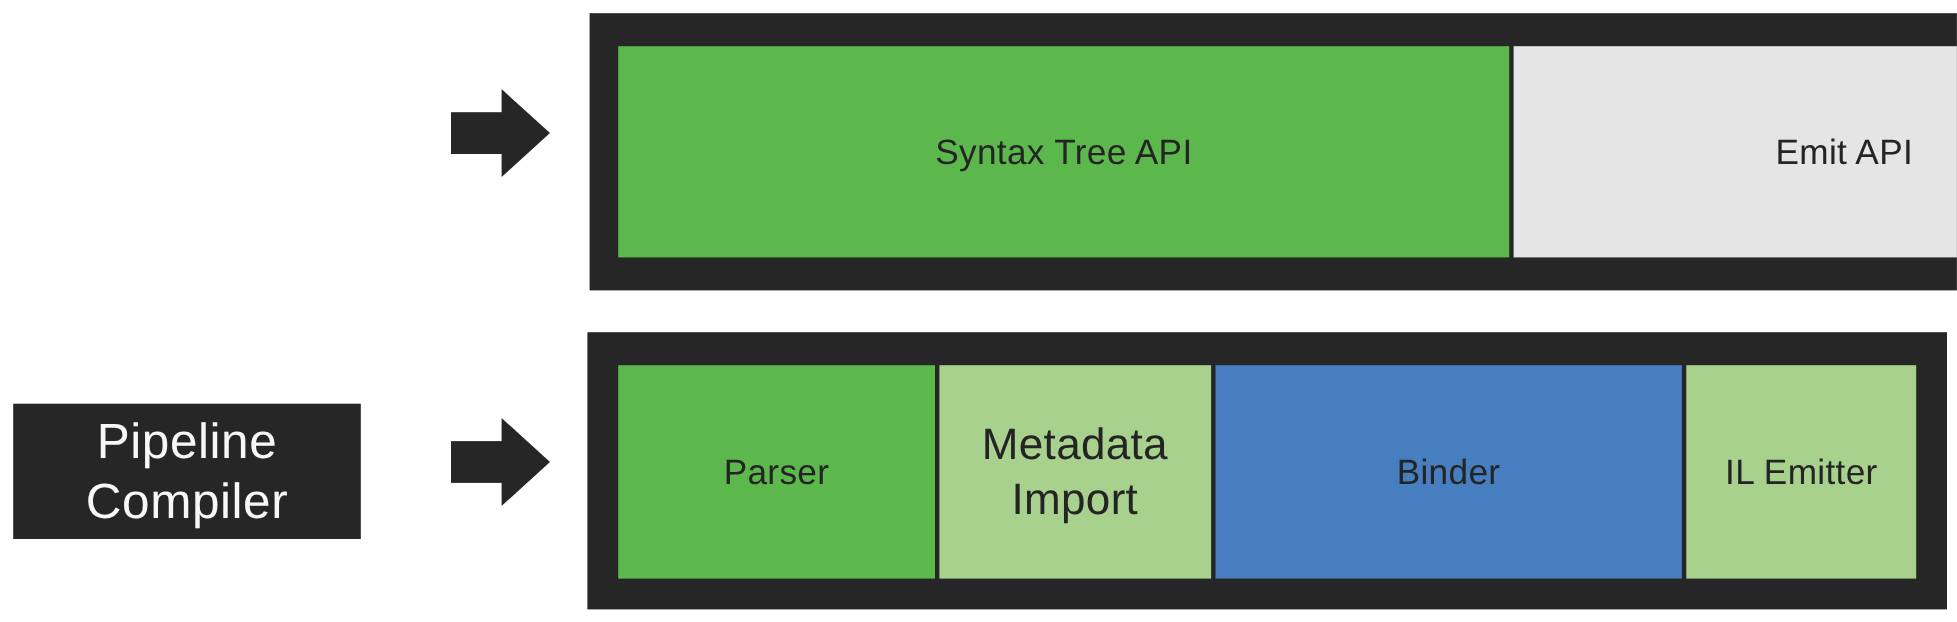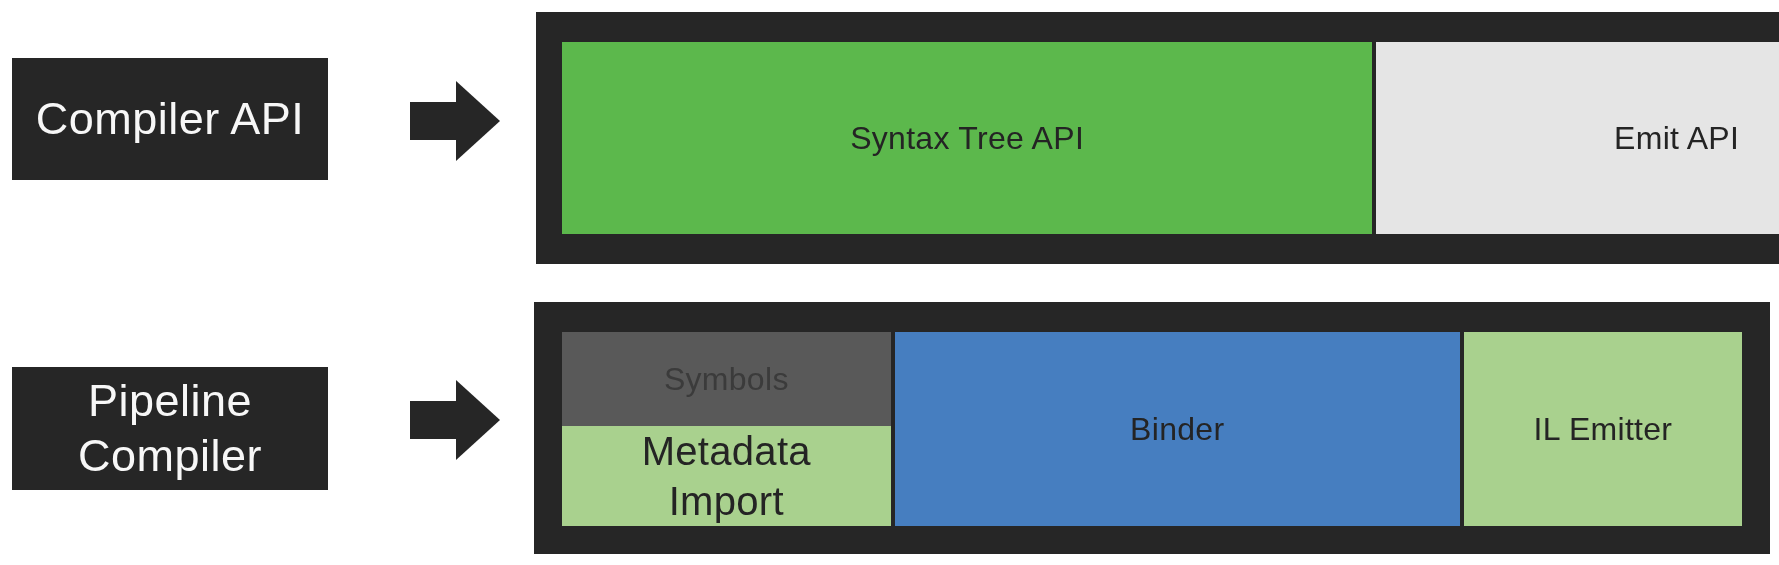--- a/index.html
+++ b/index.html
@@ -88,23 +88,20 @@
   #cell-ilemit  { flex: 209 0 0; }
 
   #cell-symbols  { flex: 108 0 0; }
   #cell-metadata { flex: 86 0 0; font-size: 40px; }
 </style>
 </head>
 <body>
 
 <div class="canvas">
 
-  <div class="label-box" id="label-api">
-    <span class="line">Compiler API</span>
-  </div>
 
   <div class="arrow" id="arrow-top">
     <div class="tail"></div>
     <div class="head"></div>
   </div>
 
   <div class="container" id="container-api">
     <div class="cell" id="cell-syntax" style="background-color: rgb(92, 184, 76);">Syntax Tree API</div>
     <div class="cell" id="cell-emit" style="background-color: #e5e5e5;">Emit API</div>
   </div>
@@ -113,22 +110,22 @@
     <span class="line">Pipeline</span>
     <span class="line">Compiler</span>
   </div>
 
   <div class="arrow" id="arrow-bottom">
     <div class="tail"></div>
     <div class="head"></div>
   </div>
 
   <div class="container" id="container-pipe">
+    <div class="cell" id="cell-parser" style="background-color: rgb(92, 184, 76);">Parser</div>
     <div id="col-symbols">
-      <div class="cell on-gray" id="cell-symbols" style="background-color: rgb(89, 89, 89);">Symbols</div>
       <div class="cell" id="cell-metadata" style="background-color: rgb(169, 209, 142);">
         <span class="line">Metadata</span>
         <span class="line">Import</span>
       </div>
     </div>
     <div class="cell" id="cell-binder" style="background-color: rgb(70, 126, 192);">Binder</div>
     <div class="cell" id="cell-ilemit" style="background-color: rgb(169, 209, 142);">IL Emitter</div>
   </div>
 
 </div>

